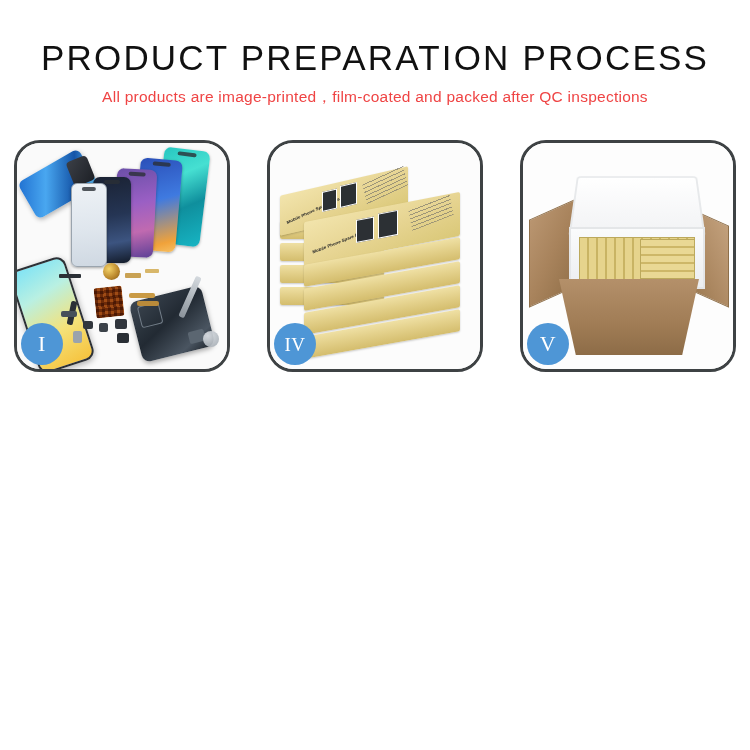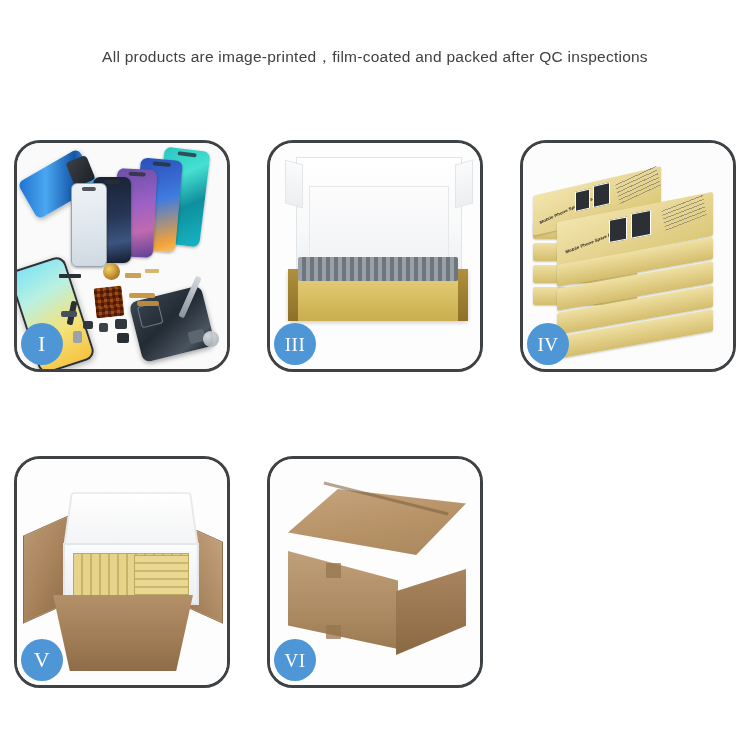--- a/index.html
+++ b/index.html
@@ -9,21 +9,21 @@
   }
   .page{position:relative;width:750px;height:750px;background:#fff;}
 
   
   .header{padding-top:38px;text-align:center;}
   .title{
     font-size:35px;line-height:40px;font-weight:400;color:#111;
     letter-spacing:2.2px;white-space:nowrap;
   }
   .subtitle{
-    margin-top:9px;font-size:15.5px;line-height:20px;color:#404040;
+    margin-top:9px;font-size:15.5px;line-height:20px;color:#ef4444;
     letter-spacing:.25px;white-space:nowrap;
   }
 
   
   .grid{
     position:absolute;left:14px;top:140px;width:722px;
     display:grid;grid-template-columns:216px 216px 216px;
     grid-column-gap:37px;grid-row-gap:84px;
   }
   .panel{
@@ -225,20 +225,21 @@
   .tape{position:absolute;background:rgba(150,118,78,.75);border-radius:1px;}
   .tp1{left:56px;top:104px;width:15px;height:15px;}
   .tp2{left:56px;top:166px;width:15px;height:14px;}
 </style>
 </head>
 <body>
 
 <div class="page">
 
   <div class="header">
+    <div class="title">PRODUCT PREPARATION PROCESS</div>
     <div class="subtitle">All products are image-printed，film-coated and packed after QC inspections</div>
   </div>
 
   <div class="grid">
 
     <div class="panel">
       <div class="photo p1">
         <div class="tilt-blue"></div>
         <div class="scr f-teal">
             <span class="notch"></span>
@@ -271,31 +272,20 @@
         <div class="chip c4"></div>
         <div class="chip c5"></div>
         <div class="chip c6"></div>
         <div class="tweez"></div>
         <div class="screws"></div>
       </div>
       <div class="badge">I</div>
     </div>
 
 
-    <div class="panel">
-      <div class="photo p3">
-        <div class="foam-lid">
-          <div class="foam-inner"></div>
-        </div>
-        <div class="ybox-body">
-          <div class="ybox-inner"></div>
-        </div>
-      </div>
-      <div class="badge wide">III</div>
-    </div>
 
     <div class="panel">
       <div class="photo p4">
         <div class="stack">
 
           <div class="sbox" style="left:2px;top:58px;width:104px;height:18px;"></div>
           <div class="sbox" style="left:2px;top:80px;width:104px;height:18px;"></div>
           <div class="sbox" style="left:2px;top:102px;width:104px;height:18px;"></div>
           <div class="sbox" style="left:2px;top:124px;width:104px;height:18px;"></div>
 
@@ -329,26 +319,15 @@
         <div class="foam5"></div>
         <div class="foam5tray">
           <div class="ylot"></div>
           <div class="ylot2"></div>
         </div>
         <div class="carton"></div>
       </div>
       <div class="badge">V</div>
     </div>
 
-    <div class="panel">
-      <div class="photo p6">
-        <div class="c6top"></div>
-        <div class="c6front"></div>
-        <div class="c6side"></div>
-        <div class="seam seam1"></div>
-        <div class="tape tp1"></div>
-        <div class="tape tp2"></div>
-      </div>
-      <div class="badge wide">VI</div>
-    </div>
 
   </div>
 </div>
 
 </body></html>

